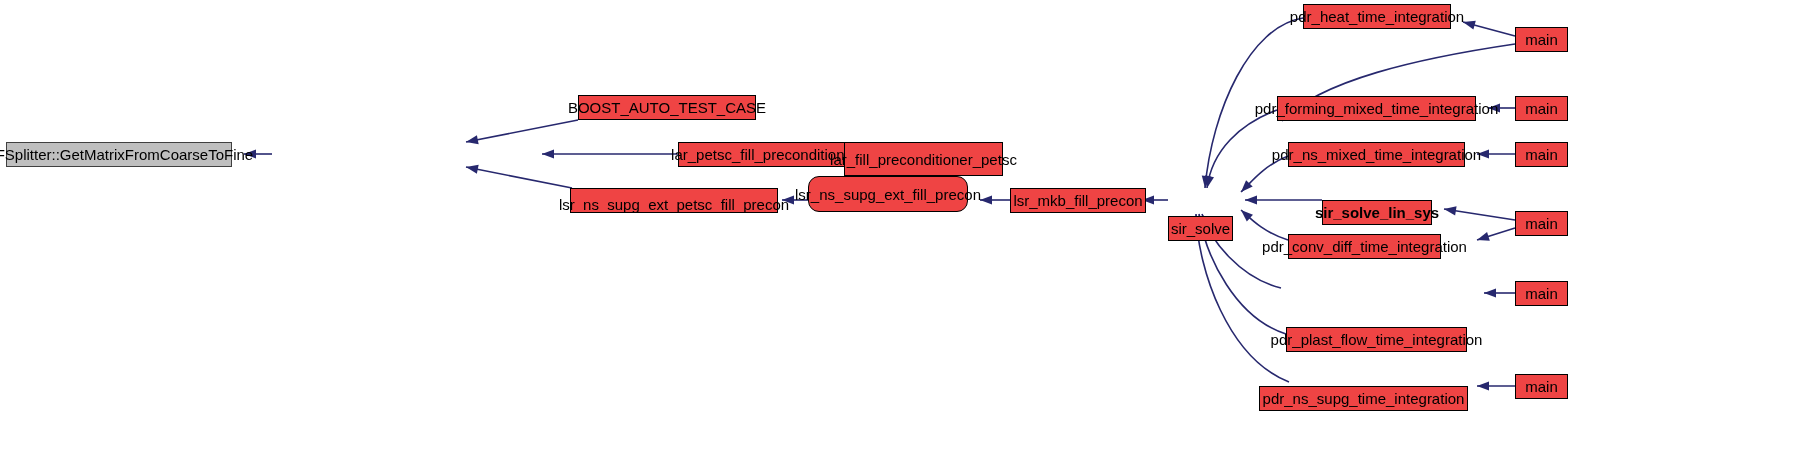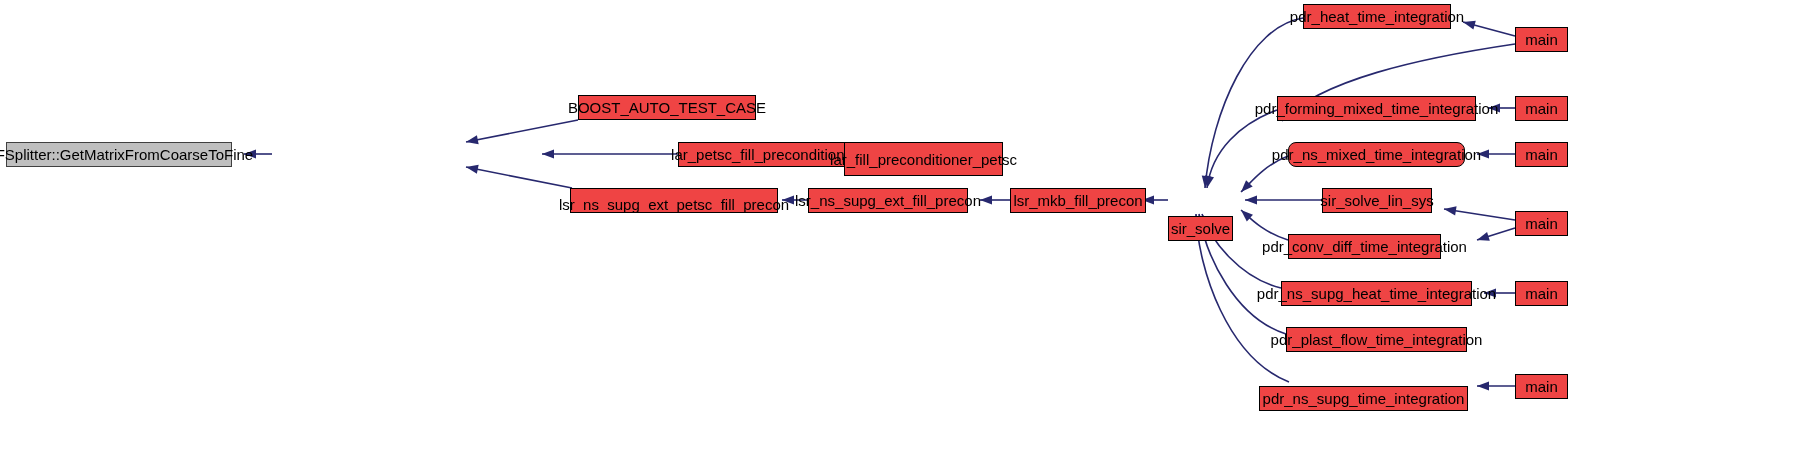--- a/index.html
+++ b/index.html
@@ -104,58 +104,55 @@
     </div>
     <div class="node" style="left: 678px; top: 142px; width: 173px; height: 25px;">
       <span class="node-label">lar_petsc_fill_preconditioner</span>
     </div>
     <div class="node" style="left: 844px; top: 142px; width: 159px; height: 34px;">
       <span class="node-label">lar_fill_preconditioner_petsc</span>
     </div>
     <div class="node" style="left: 570px; top: 188px; width: 208px; height: 25px; align-items: flex-end;">
       <span class="node-label">lsr_ns_supg_ext_petsc_fill_precon</span>
     </div>
-    <div class="node" style="left: 808px; top: 188px; width: 160px; height: 25px;">
+    <div class="node" style="left: 808px; top: 176px; width: 160px; height: 36px; border-radius: 11px;">
       <span class="node-label">lsr_ns_supg_ext_fill_precon</span>
     </div>
     <div class="node" style="left: 1010px; top: 188px; width: 136px; height: 25px;">
       <span class="node-label">lsr_mkb_fill_precon</span>
     </div>
     <div class="node" style="left: 1168px; top: 188px; width: 65px; height: 25px; margin-top: 28px;">
       <span class="node-label">sir_solve</span>
     </div>
     <div class="node" style="left: 1303px; top: 4px; width: 148px; height: 25px;">
       <span class="node-label">pdr_heat_time_integration</span>
     </div>
     <div class="node" style="left: 1515px; top: 27px; width: 53px; height: 25px;">
       <span class="node-label">main</span>
     </div>
     <div class="node" style="left: 1277px; top: 96px; width: 199px; height: 25px;">
       <span class="node-label">pdr_forming_mixed_time_integration</span>
     </div>
     <div class="node" style="left: 1515px; top: 96px; width: 53px; height: 25px;">
       <span class="node-label">main</span>
     </div>
-    <div class="node" style="left: 1288px; top: 142px; width: 177px; height: 25px; border-radius: 8px;">
+    <div class="node" style="left: 1288px; top: 142px; width: 177px; height: 25px;">
       <span class="node-label">pdr_ns_mixed_time_integration</span>
     </div>
     <div class="node" style="left: 1515px; top: 142px; width: 53px; height: 25px;">
       <span class="node-label">main</span>
     </div>
-    <div class="node" style="left: 1322px; top: 188px; width: 110px; height: 25px;">
+    <div class="node" style="left: 1322px; top: 200px; width: 110px; height: 25px; font-weight: bold;">
       <span class="node-label">sir_solve_lin_sys</span>
     </div>
     <div class="node" style="left: 1515px; top: 211px; width: 53px; height: 25px;">
       <span class="node-label">main</span>
     </div>
     <div class="node" style="left: 1288px; top: 234px; width: 153px; height: 25px;">
       <span class="node-label">pdr_conv_diff_time_integration</span>
-    </div>
-    <div class="node" style="left: 1281px; top: 281px; width: 191px; height: 25px;">
-      <span class="node-label">pdr_ns_supg_heat_time_integration</span>
     </div>
     <div class="node" style="left: 1515px; top: 281px; width: 53px; height: 25px;">
       <span class="node-label">main</span>
     </div>
     <div class="node" style="left: 1286px; top: 327px; width: 181px; height: 25px;">
       <span class="node-label">pdr_plast_flow_time_integration</span>
     </div>
     <div class="node" style="left: 1259px; top: 374px; width: 209px; height: 25px; margin-top: 12px;">
       <span class="node-label">pdr_ns_supg_time_integration</span>
     </div>

